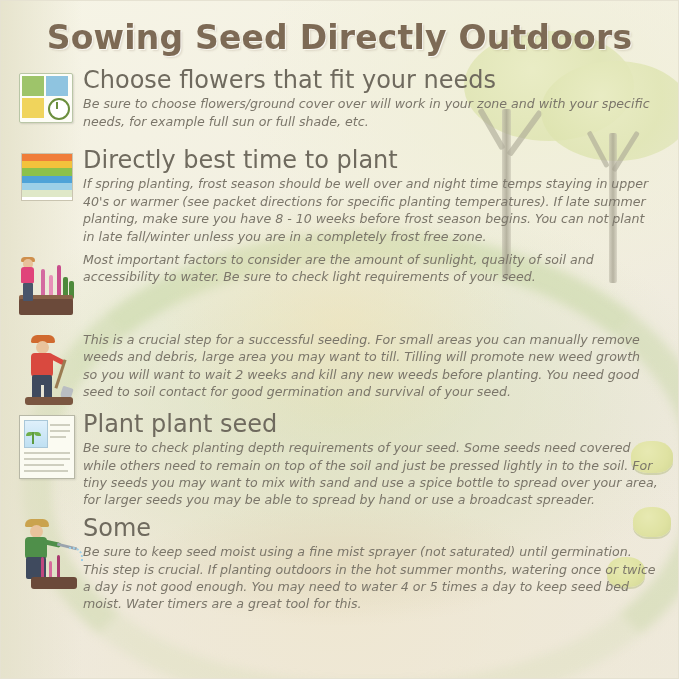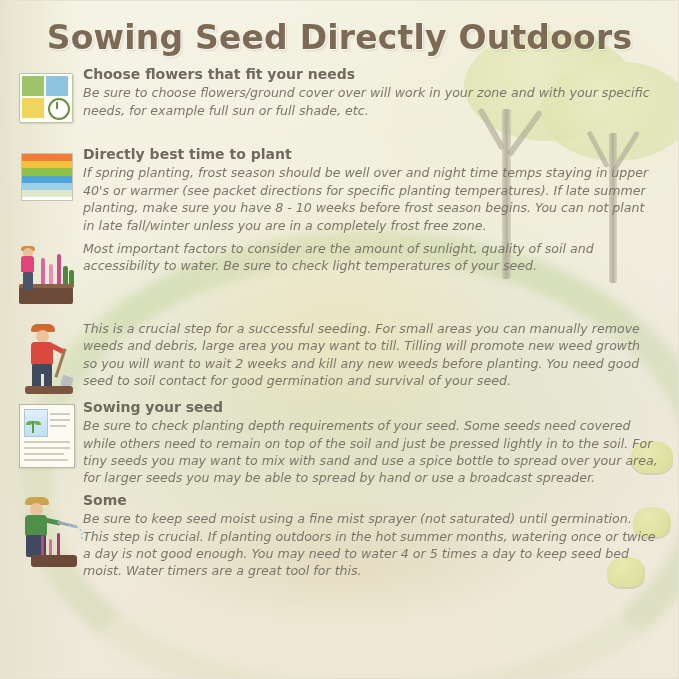--- a/index.html
+++ b/index.html
@@ -139,23 +139,23 @@
     height: 72px;
     position: relative;
     margin-right: 4px;
     margin-top: 2px;
   }
   .step-text {
     flex: 1;
     padding-right: 6px;
   }
   .step-head {
-    font-size: 14px;
+    font-size: 24px;
     color: #6f6a5e;
-    font-weight: bold;
+    font-weight: normal;
     line-height: 1.1;
     margin-bottom: 2px;
     font-family: "DejaVu Sans", sans-serif;
   }
   .step-body {
     font-size: 12.6px;
     line-height: 1.38;
     color: #7b766a;
     font-style: italic;
     font-family: "DejaVu Sans", sans-serif;
@@ -311,21 +311,21 @@
           <div class="soil"></div>
           <div class="person">
             <div class="hat"></div>
             <div class="head"></div>
             <div class="shirt"></div>
             <div class="legs"></div>
           </div>
         </div>
       </div>
       <div class="step-text">
-        <div class="step-body">Most important factors to consider are the amount of sunlight, quality of soil and accessibility to water. Be sure to check light  temperatures of your seed.</div>
+        <div class="step-body">Most important factors to consider are the amount of sunlight, quality of soil and accessibility to water. Be sure to check light  requirements of your seed.</div>
       </div>
     </div>
 
     <div class="step">
       <div class="icon-box">
         <div class="art digger">
           <div class="hat"></div>
           <div class="head"></div>
           <div class="torso"></div>
           <div class="arm"></div>
@@ -351,21 +351,21 @@
           <div class="line" style="left:30px;top:8px;width:20px;"></div>
           <div class="line" style="left:30px;top:14px;width:20px;"></div>
           <div class="line" style="left:30px;top:20px;width:16px;"></div>
           <div class="line" style="left:4px;top:36px;width:46px;"></div>
           <div class="line" style="left:4px;top:42px;width:46px;"></div>
           <div class="line" style="left:4px;top:48px;width:40px;"></div>
           <div class="line" style="left:4px;top:54px;width:44px;"></div>
         </div>
       </div>
       <div class="step-text">
-        <div class="step-head">Sowing your seed</div>
+        <div class="step-head">Plant plant seed</div>
         <div class="step-body">Be sure to check planting depth requirements of  your seed.  Some seeds need covered while others need to remain on top of the soil and just be pressed lightly in to the  soil. For tiny seeds you may want to mix with sand and use a spice bottle to spread over your area, for larger seeds you may be able to spread by hand or use a broadcast spreader.</div>
       </div>
     </div>
 
     <div class="step">
       <div class="icon-box">
         <div class="art waterer">
           <div class="hat"></div>
           <div class="head"></div>
           <div class="torso"></div>

